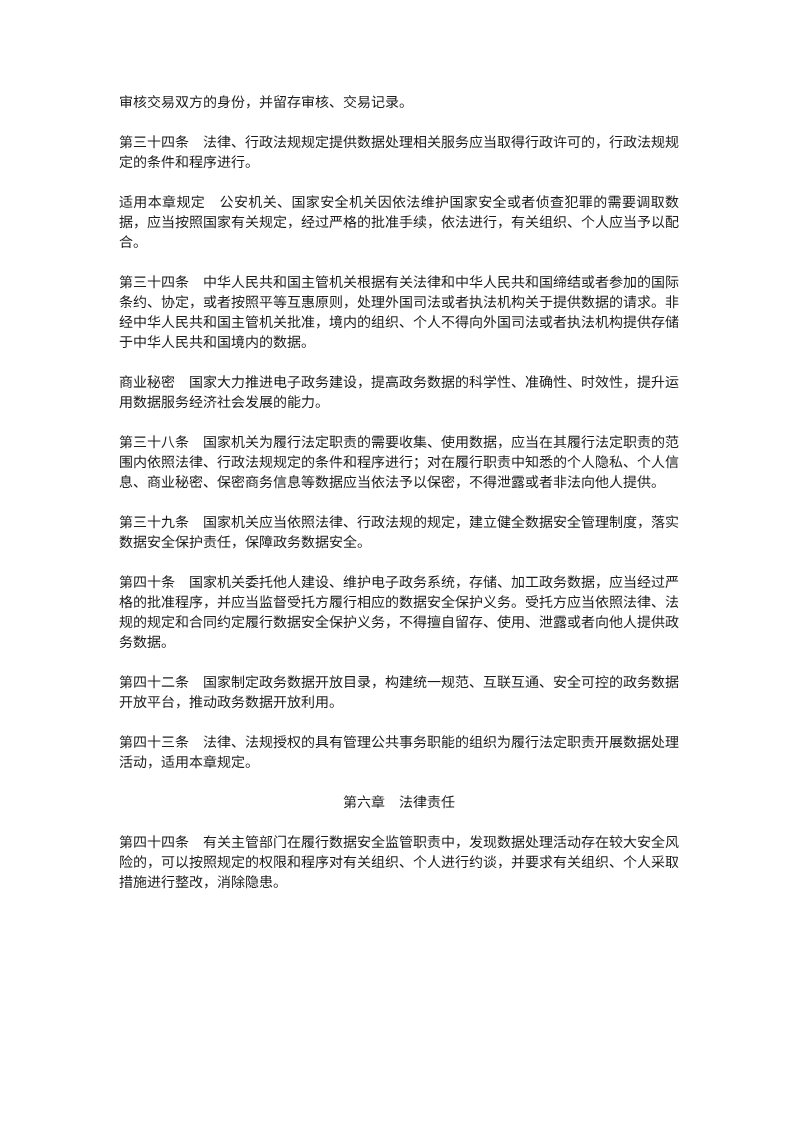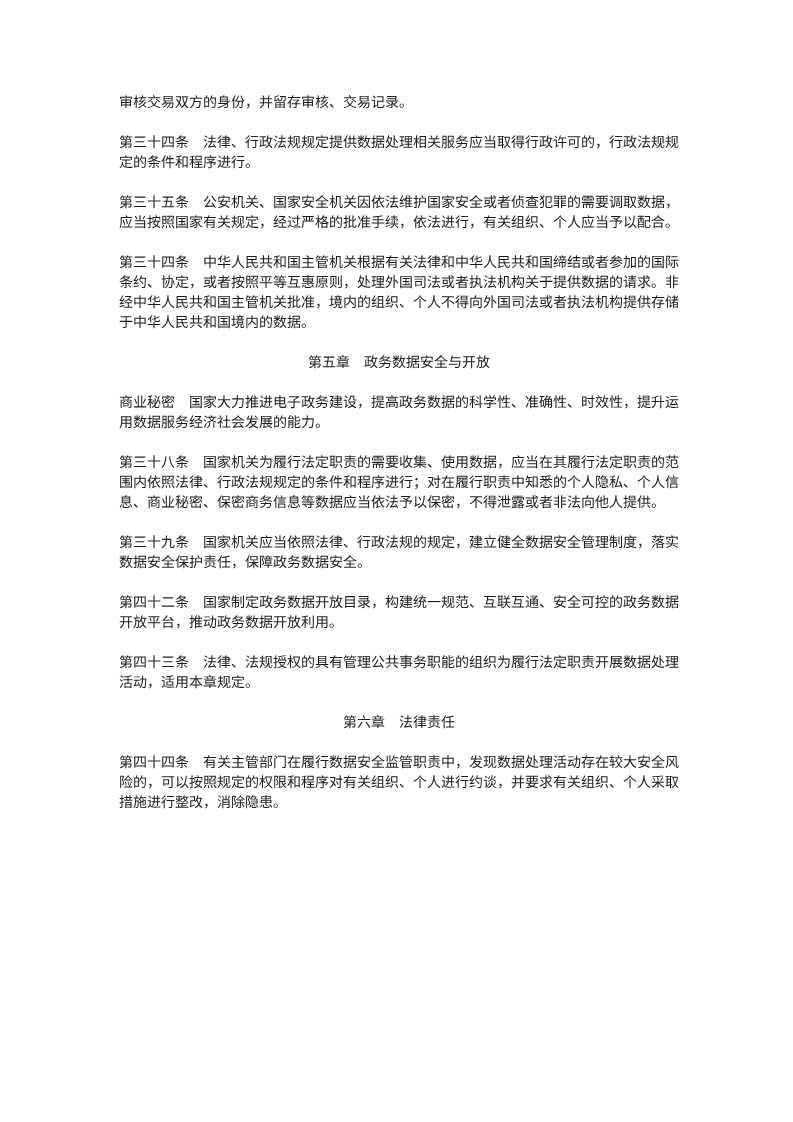--- a/index.html
+++ b/index.html
@@ -38,24 +38,24 @@
     text-align: center;
   }
 </style>
 </head>
 <body>
 
 <main class="page">
   <section class="content" id="doc-content">
       <p class="para body">审核交易双方的身份，并留存审核、交易记录。</p>
       <p class="para body">第三十四条　法律、行政法规规定提供数据处理相关服务应当取得行政许可的，行政法规规定的条件和程序进行。</p>
-      <p class="para body">第三十五条　公安机关、国家安全机关因依法维护国家安全或者侦查犯罪的需要调取数据，应当按照国家有关规定，经过严格的批准手续，依法进行，有关组织、个人应当予以配合。</p>
+      <p class="para body">适用本章规定　公安机关、国家安全机关因依法维护国家安全或者侦查犯罪的需要调取数据，应当按照国家有关规定，经过严格的批准手续，依法进行，有关组织、个人应当予以配合。</p>
       <p class="para body">第三十四条　中华人民共和国主管机关根据有关法律和中华人民共和国缔结或者参加的国际条约、协定，或者按照平等互惠原则，处理外国司法或者执法机构关于提供数据的请求。非经中华人民共和国主管机关批准，境内的组织、个人不得向外国司法或者执法机构提供存储于中华人民共和国境内的数据。</p>
-      <p class="para chapter_heading">第五章　政务数据安全与开放</p>
       <p class="para body">商业秘密　国家大力推进电子政务建设，提高政务数据的科学性、准确性、时效性，提升运用数据服务经济社会发展的能力。</p>
       <p class="para body">第三十八条　国家机关为履行法定职责的需要收集、使用数据，应当在其履行法定职责的范围内依照法律、行政法规规定的条件和程序进行；对在履行职责中知悉的个人隐私、个人信息、商业秘密、保密商务信息等数据应当依法予以保密，不得泄露或者非法向他人提供。</p>
       <p class="para body">第三十九条　国家机关应当依照法律、行政法规的规定，建立健全数据安全管理制度，落实数据安全保护责任，保障政务数据安全。</p>
+      <p class="para body">第四十条　国家机关委托他人建设、维护电子政务系统，存储、加工政务数据，应当经过严格的批准程序，并应当监督受托方履行相应的数据安全保护义务。受托方应当依照法律、法规的规定和合同约定履行数据安全保护义务，不得擅自留存、使用、泄露或者向他人提供政务数据。</p>
       <p class="para body">第四十二条　国家制定政务数据开放目录，构建统一规范、互联互通、安全可控的政务数据开放平台，推动政务数据开放利用。</p>
       <p class="para body">第四十三条　法律、法规授权的具有管理公共事务职能的组织为履行法定职责开展数据处理活动，适用本章规定。</p>
       <p class="para chapter_heading">第六章　法律责任</p>
       <p class="para body">第四十四条　有关主管部门在履行数据安全监管职责中，发现数据处理活动存在较大安全风险的，可以按照规定的权限和程序对有关组织、个人进行约谈，并要求有关组织、个人采取措施进行整改，消除隐患。</p>
     </section>
 </main>
 
 </body></html>

